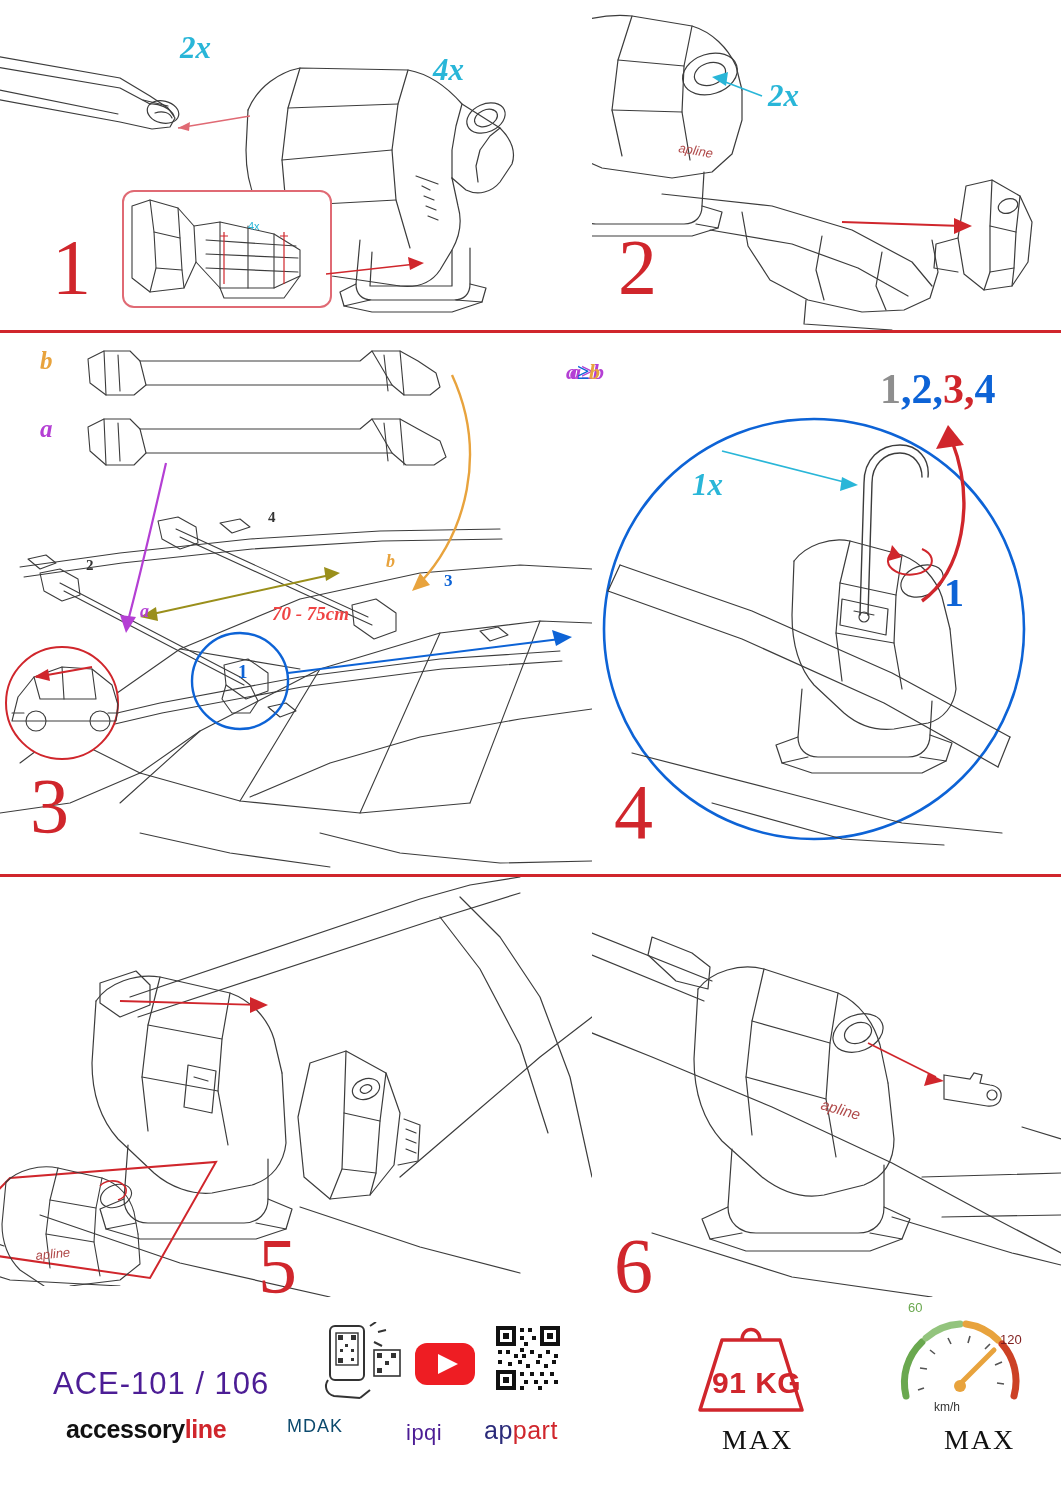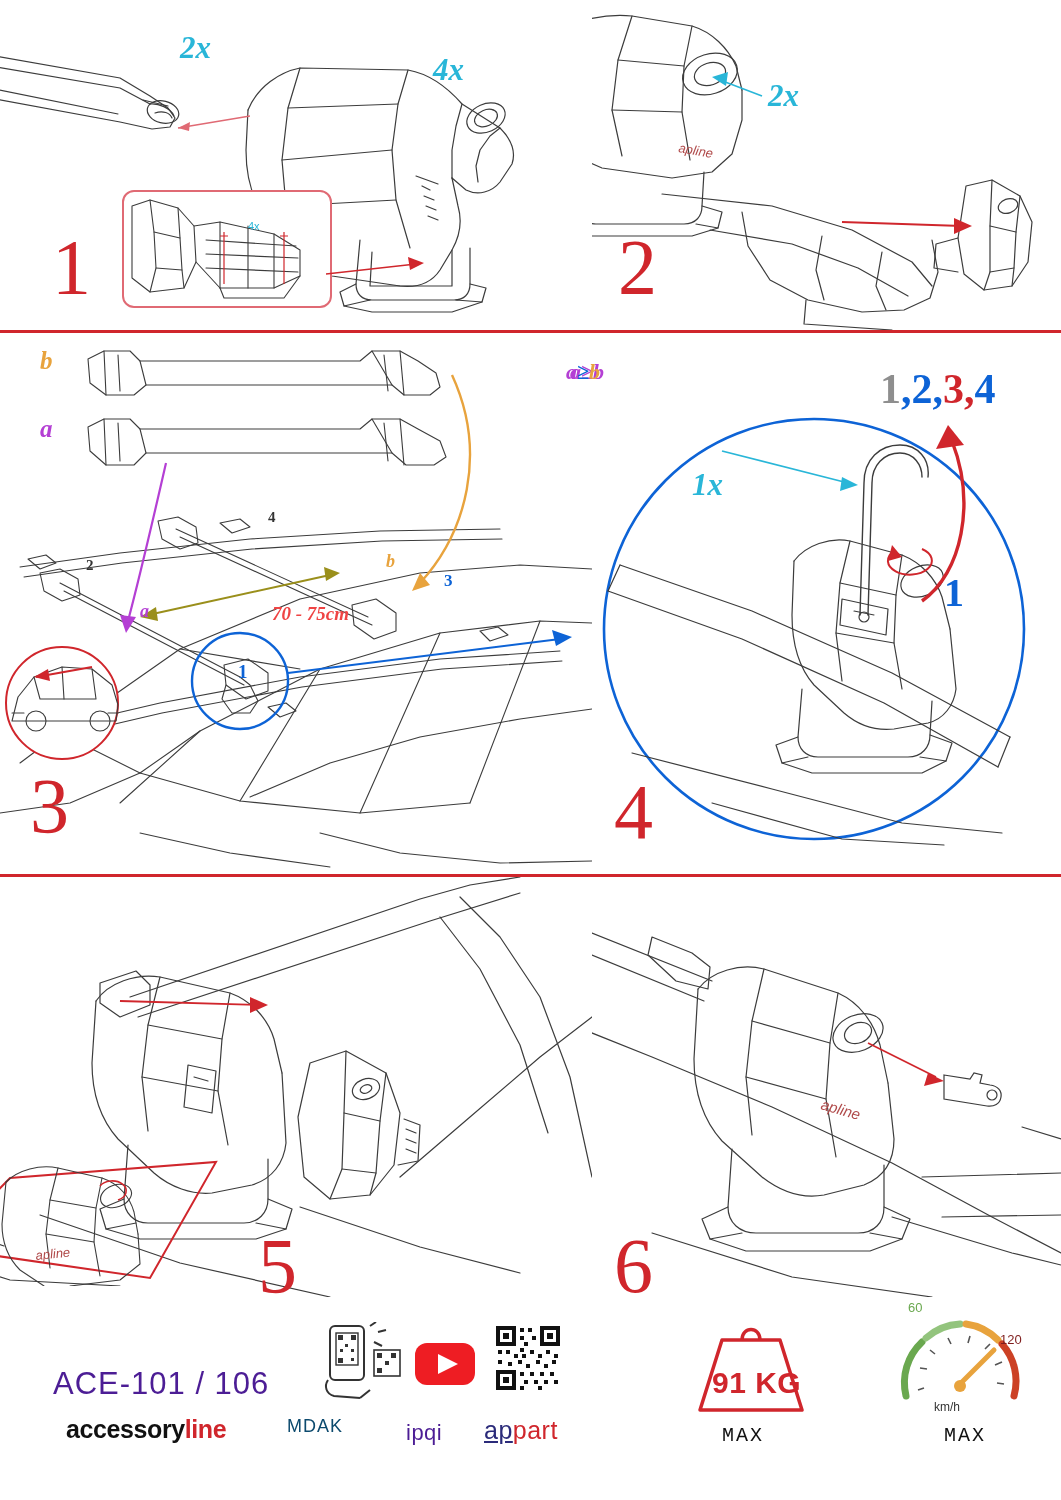--- a/index.html
+++ b/index.html
@@ -119,29 +119,29 @@
     color: #4c1d95;
     letter-spacing: 0.5px;
   }
   .brand-apline {
     position: absolute;
     left: 484px;
     top: 1416px;
     font-size: 25px;
     letter-spacing: 0.5px;
   }
-  .brand-apline .p1 { color: #2b2b7a; text-decoration: underline; }
+  .brand-apline .p1 { color: #2b2b7a; }
   .brand-apline .p2 { color: #d0262c; }
 
   .max-label {
     position: absolute;
-    font-size: 20px;
+    font-size: 28px;
     letter-spacing: 2px;
     color: #111;
-    font-family: Liberation Mono, monospace;
+    font-family: Liberation Serif, serif;
   }
 
   .weight-value {
     position: absolute;
     color: #d0262c;
     font-size: 30px;
     font-weight: 700;
     letter-spacing: 0.5px;
   }
 

